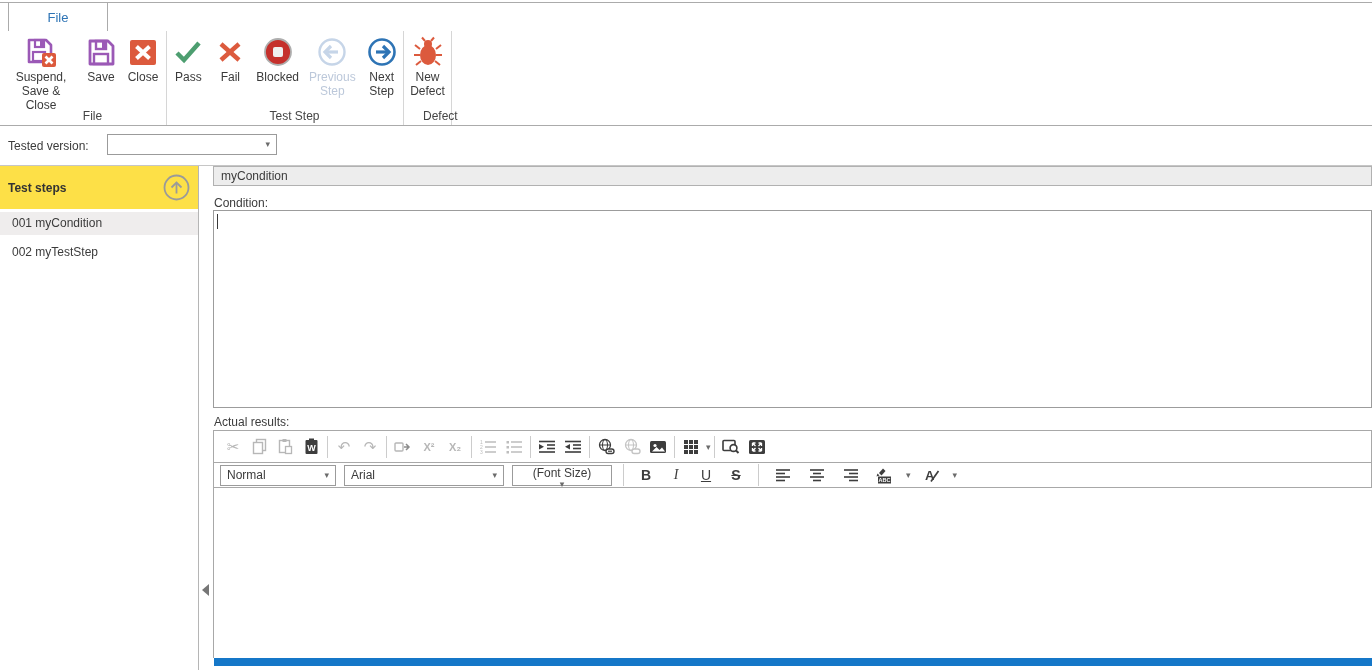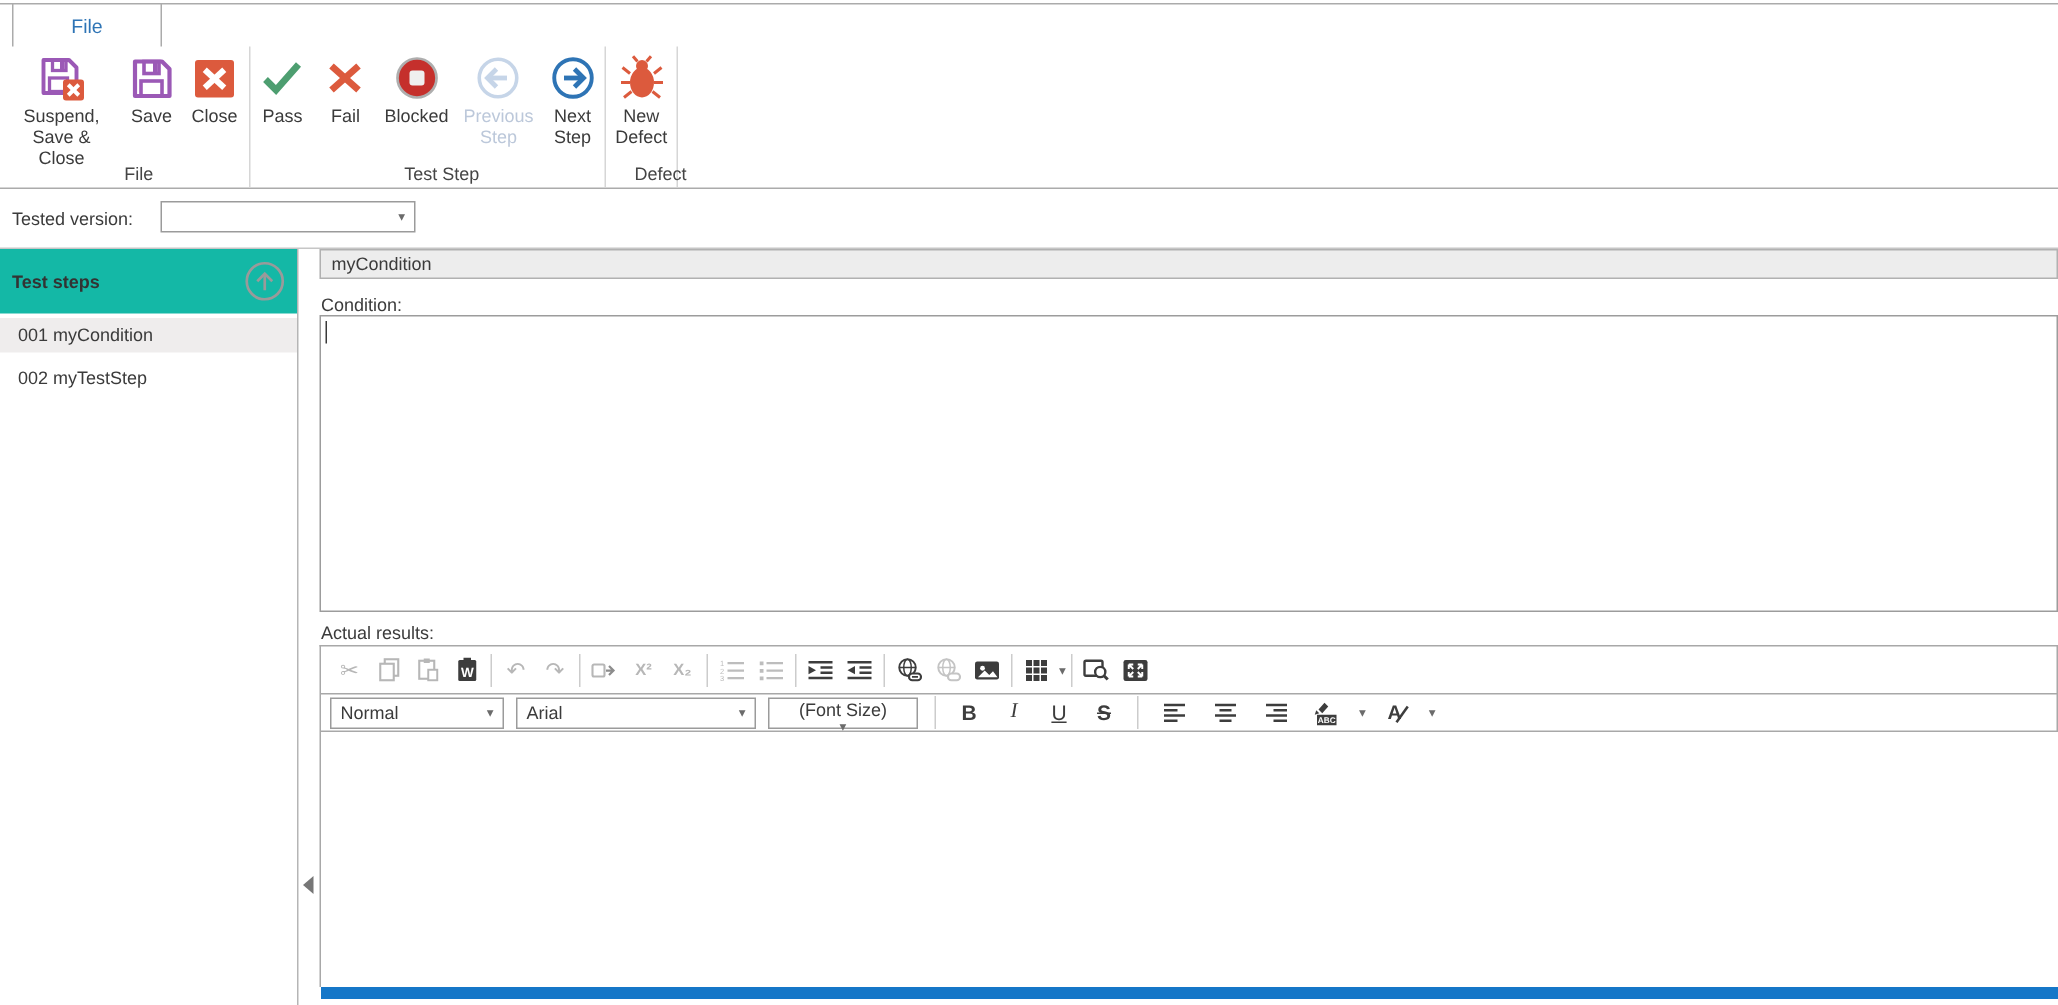--- a/index.html
+++ b/index.html
@@ -24,21 +24,21 @@
   
   #tested-row{position:absolute;top:126px;left:0;right:0;height:40px;border-bottom:1px solid #c6c6c6;background:#fff;}
   #tested-row .tv-label{position:absolute;left:8px;top:13px;}
   .combo{border:1px solid #9b9b9b;background:#fff;display:flex;align-items:center;
     justify-content:space-between;padding:0 6px;color:#3b3b3b;}
   #tested-combo{position:absolute;left:107px;top:8px;width:170px;height:21px;}
   .caret{color:#6b6b6b;font-size:9px;line-height:1;}
 
   
   #sidebar{position:absolute;left:0;top:166px;width:199px;bottom:0;background:#fff;border-right:1px solid #b5b5b5;}
-  .sb-header{height:43px;background:#14b8a6;position:relative;display:flex;align-items:center;}
+  .sb-header{height:43px;background:#fde047;position:relative;display:flex;align-items:center;}
   .sb-title{font-weight:bold;margin-left:8px;color:#333;}
   .up-circle{position:absolute;right:8px;top:8px;width:27px;height:27px;cursor:pointer;}
   .sb-list{margin-top:3px;}
   .sb-item{height:23px;line-height:23px;padding-left:12px;margin-bottom:6px;cursor:pointer;}
   .sb-item.selected{background:#efeded;}
 
   #splitter-handle{position:absolute;left:202px;top:584px;width:0;height:0;
     border-top:6px solid transparent;border-bottom:6px solid transparent;border-right:7px solid #767676;cursor:pointer;}
 
   

